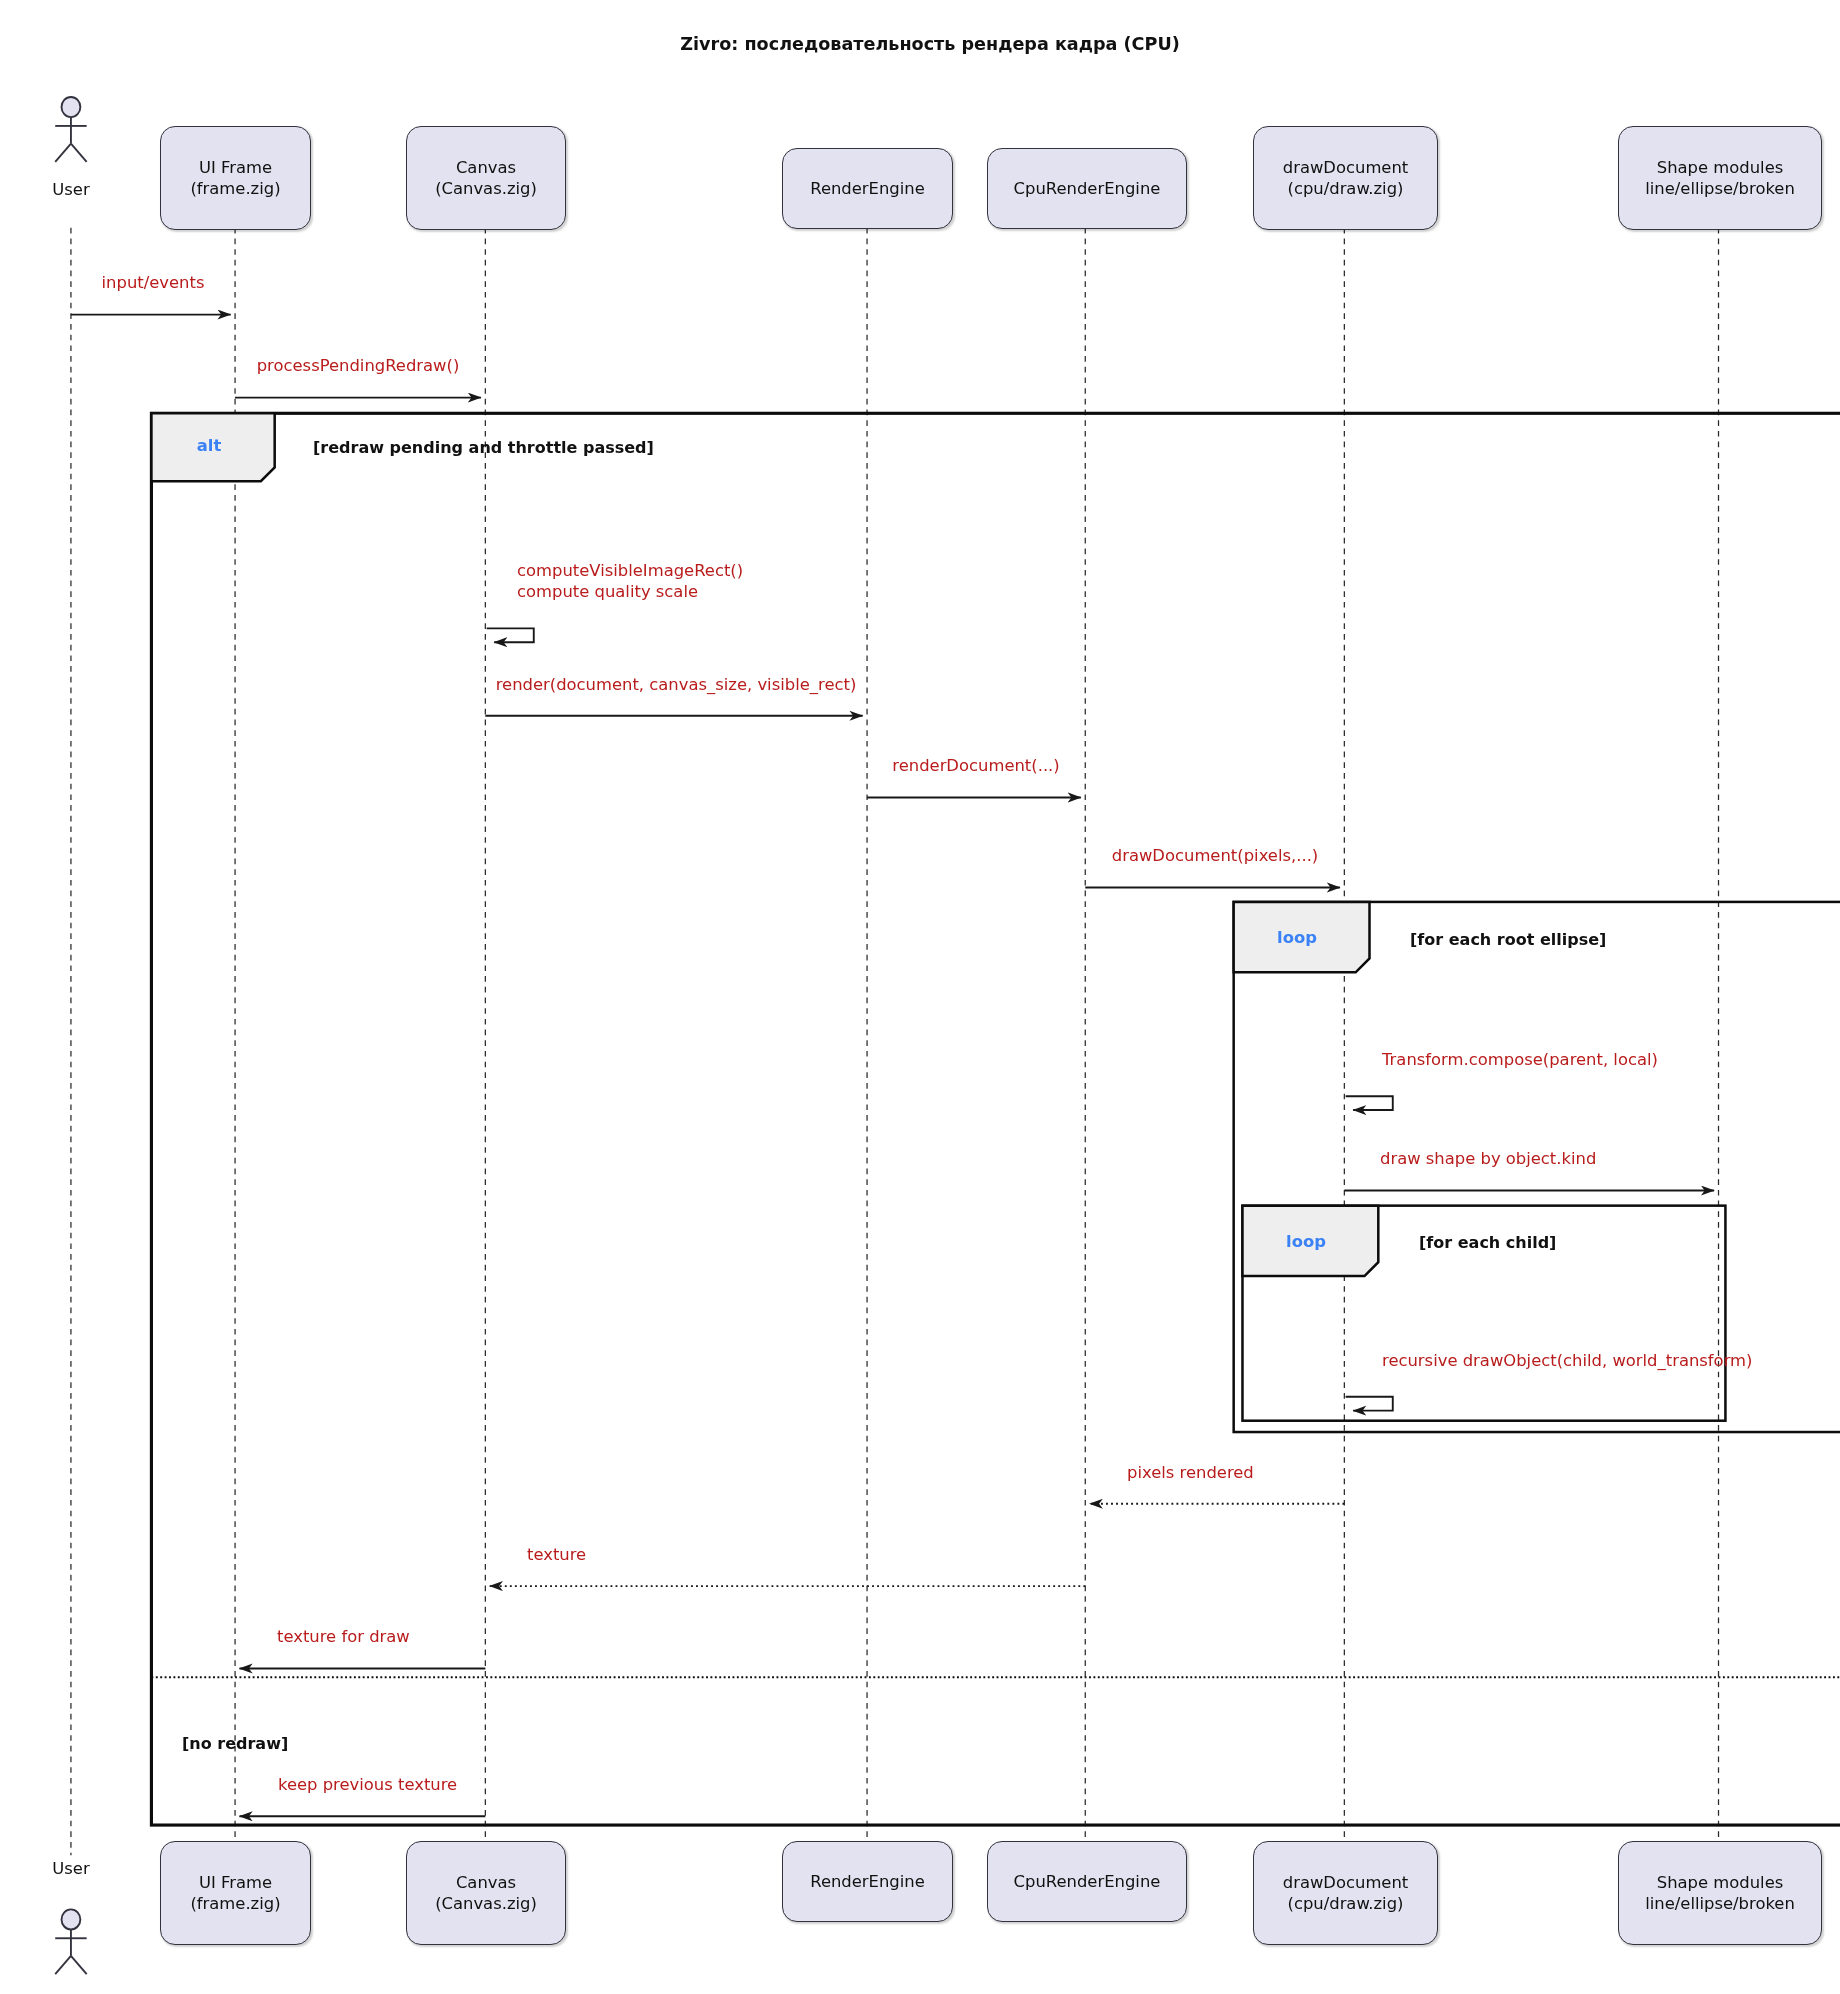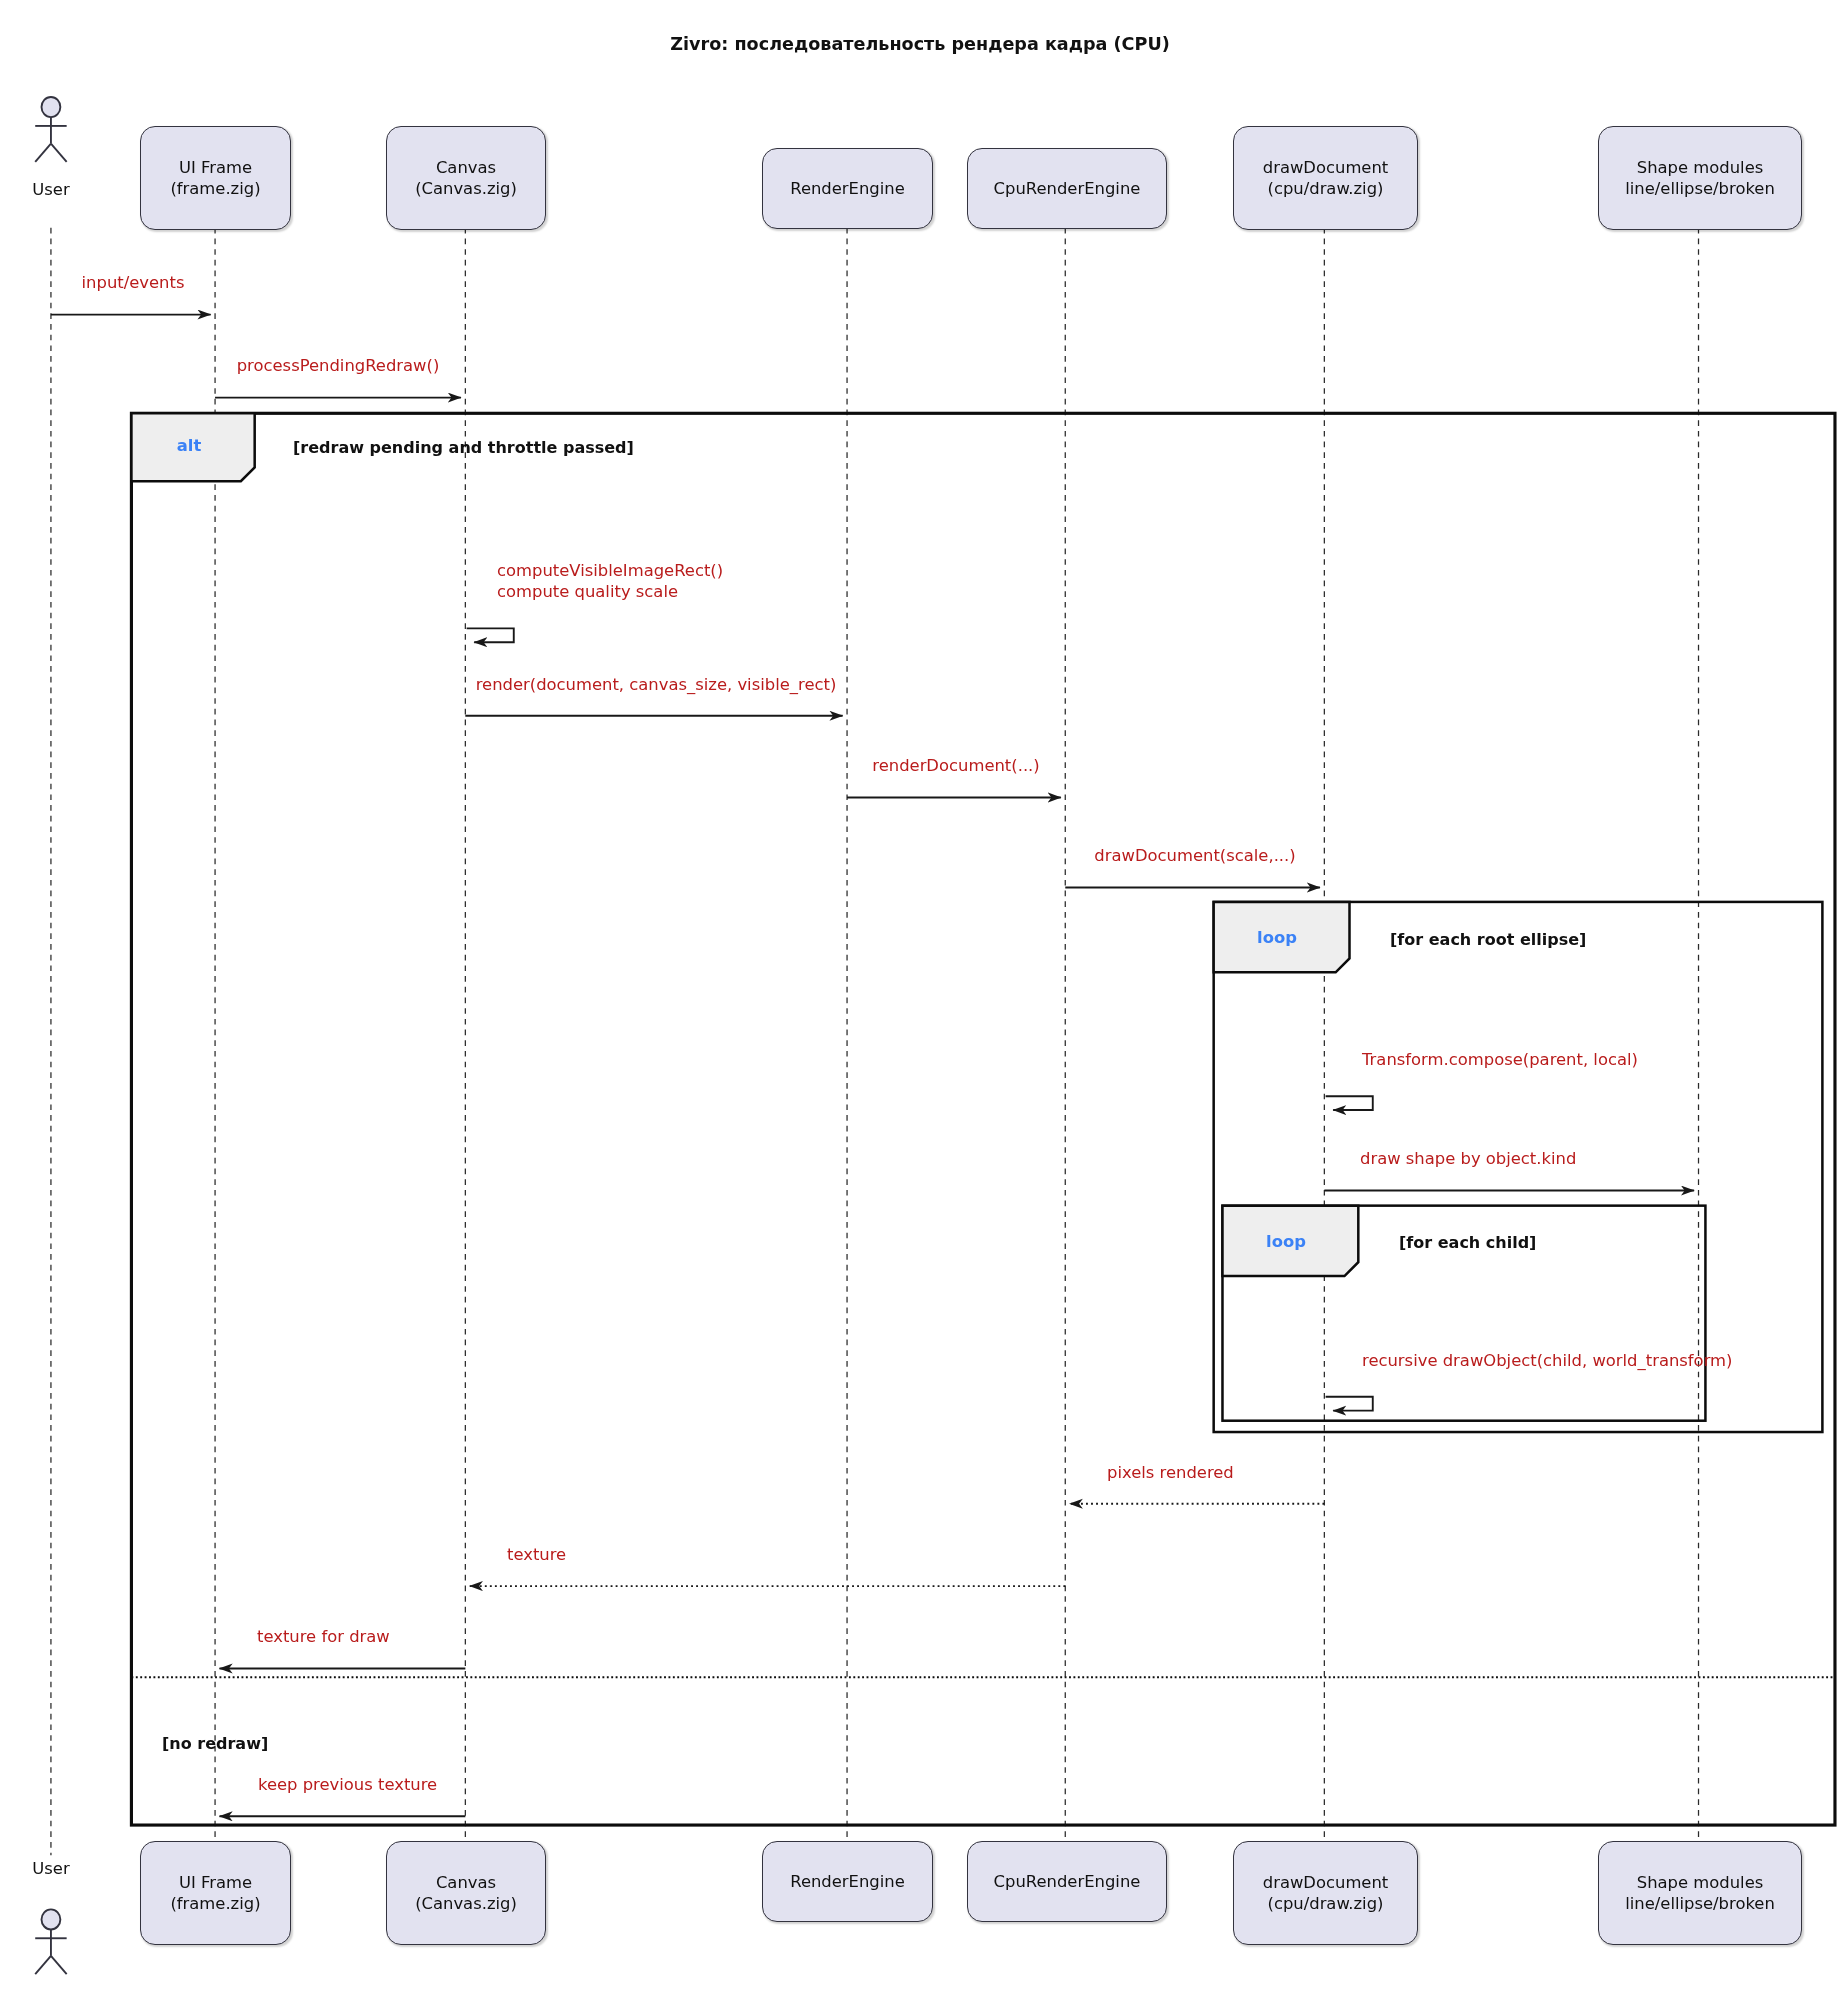--- a/index.html
+++ b/index.html
@@ -1,18 +1,18 @@
 <!DOCTYPE html>
 <html style="font-size:10px"><head>
 <meta charset="utf-8">
 <style>
   html,body{margin:0;padding:0;background:#ffffff;}
   body{width:1840px;height:1995px;position:relative;overflow:hidden;
        font-family:"DejaVu Sans","Liberation Sans",sans-serif;color:#111;}
-  #diagram{position:absolute;inset:0;}
+  #diagram{position:absolute;inset:0;margin-left:20px;}
   svg.layer{position:absolute;left:0;top:0;}
   .title{position:absolute;top:34px;left:0;width:100%;text-align:center;
          font-size:17.6px;font-weight:bold;color:#111;}
   .pbox{position:absolute;background:#E2E2F0;border:1.3px solid #33333f;border-radius:15px;
         box-shadow:1.9px 1.9px 1.9px rgba(0,0,0,0.18);
         display:flex;align-items:center;justify-content:center;text-align:center;
         font-size:16.4px;line-height:21px;white-space:pre-line;color:#111;}
   .msg{position:absolute;font-size:16.4px;line-height:21px;white-space:pre-line;color:#b91c1c;}
   .center{transform:translateX(-50%);}
   .actor-label{position:absolute;font-size:16.4px;transform:translateX(-50%);color:#111;}
@@ -119,21 +119,21 @@
 
   <div class="kw" style="left:1286px;top:1232px">loop</div>
   <div class="guard" style="left:1399px;top:1233px">[for each child]</div>
 
   <div class="msg center" style="left:133px;top:272px">input/events</div>
   <div class="msg center" style="left:338px;top:355px">processPendingRedraw()</div>
   <div class="msg" style="left:497px;top:560px">computeVisibleImageRect()
 compute quality scale</div>
   <div class="msg center" style="left:656px;top:674px">render(document, canvas_size, visible_rect)</div>
   <div class="msg center" style="left:956px;top:755px">renderDocument(...)</div>
-  <div class="msg center" style="left:1195px;top:845px">drawDocument(scale,...)</div>
+  <div class="msg center" style="left:1195px;top:845px">drawDocument(pixels,...)</div>
   <div class="msg" style="left:1362px;top:1049px">Transform.compose(parent, local)</div>
   <div class="msg" style="left:1360px;top:1148px">draw shape by object.kind</div>
   <div class="msg" style="left:1362px;top:1350px">recursive drawObject(child, world_transform)</div>
   <div class="msg" style="left:1107px;top:1462px">pixels rendered</div>
   <div class="msg" style="left:507px;top:1544px">texture</div>
   <div class="msg" style="left:257px;top:1626px">texture for draw</div>
   <div class="msg" style="left:258px;top:1774px">keep previous texture</div>
 
 </div>
 

